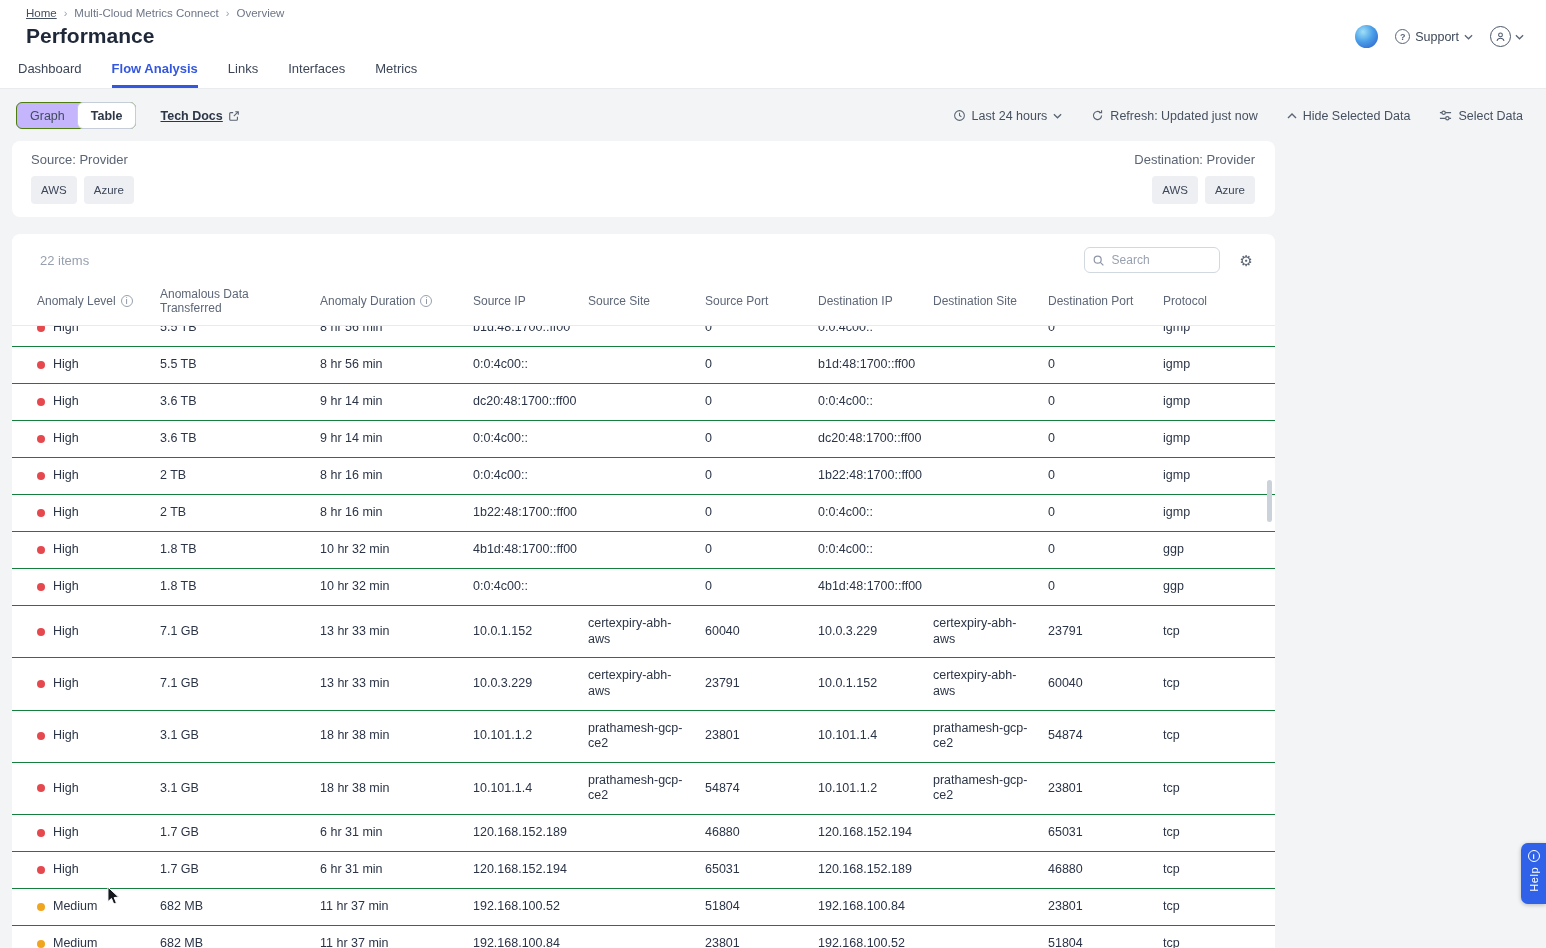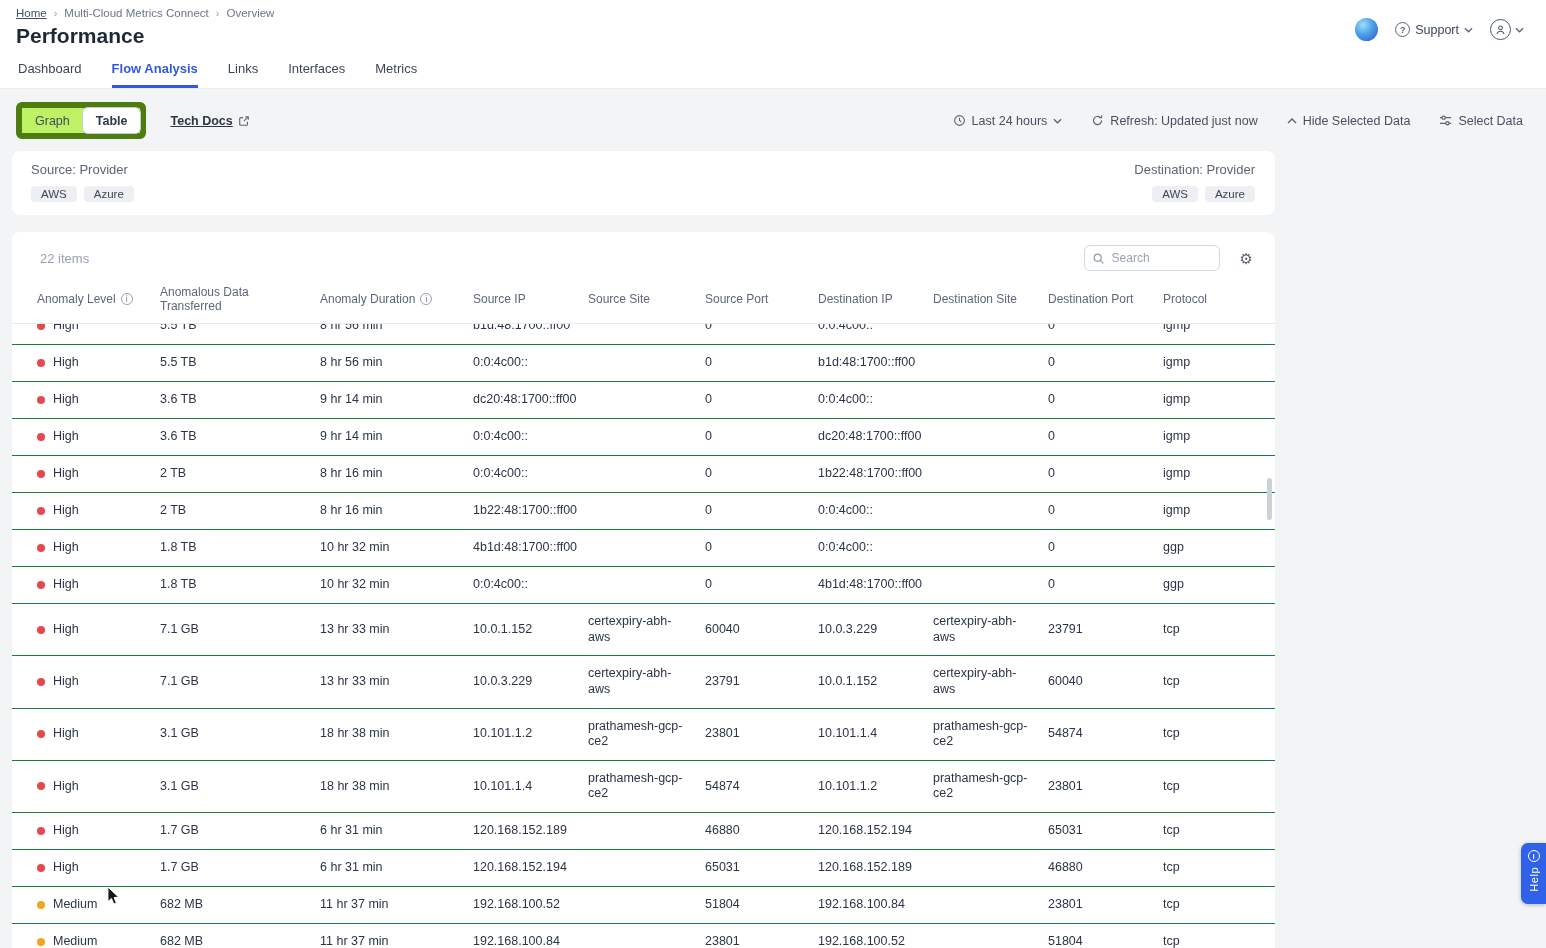--- a/index.html
+++ b/index.html
@@ -2,59 +2,59 @@
 <html><head>
 <meta charset="utf-8">
 <style>
   :root { --accent:#3457e0; --border:#e7eaee; --text:#2b3547; --muted:#5d6777; }
   * { margin:0; padding:0; box-sizing:border-box; }
   html,body { width:1546px; height:948px; overflow:hidden; }
   body { font-family:"Liberation Sans","DejaVu Sans",sans-serif; background:#f3f4f6; color:var(--text); position:relative; }
   svg { display:block; }
 
   
-  .topbar { background:#fff; display:flex; justify-content:space-between; align-items:center; padding:7px 22px 0 16px; }
+  .topbar { background:#fff; display:flex; justify-content:space-between; align-items:flex-end; padding:7px 22px 0 26px; }
   .breadcrumb { font-size:11.5px; color:#6d7687; display:flex; gap:7px; align-items:center; }
   .breadcrumb .bc-link { color:#444f60; text-decoration:underline; cursor:pointer; }
   .bc-sep { color:#9aa2b0; font-size:11px; }
   .page-title { font-size:21px; font-weight:700; color:#1f2838; margin-top:5px; }
   .topbar-right { display:flex; align-items:center; gap:17px; margin-top:4px; }
   .logo { width:23px; height:23px; border-radius:50%; background:radial-gradient(circle at 35% 30%, #9fe0f7 0%, #4a9fe8 45%, #2b57c9 100%); }
   .support { display:flex; align-items:center; gap:5px; font-size:12.5px; color:#3e4858; cursor:pointer; }
   .icon-circle-q { width:15px; height:15px; border:1.3px solid #5a6575; border-radius:50%; display:inline-flex; align-items:center; justify-content:center; font-size:9px; color:#5a6575; font-weight:700; }
   .avatar-wrap { display:flex; align-items:center; gap:4px; cursor:pointer; }
   .avatar { width:21px; height:21px; border:1.4px solid #4a5668; border-radius:50%; display:flex; align-items:center; justify-content:center; color:#4a5668; }
   .chev { color:#5a6575; }
 
   
   .tabbar { background:#fff; display:flex; gap:30px; padding:0 0 0 18px; height:41px; border-bottom:1px solid #e9ebef; }
   .tab { display:flex; align-items:center; font-size:13px; color:#3c4657; cursor:pointer; border-bottom:3px solid transparent; padding-top:3px; }
   .tab.active { color:var(--accent); font-weight:700; border-bottom-color:var(--accent); }
 
   
   .toolbar { display:flex; align-items:center; padding:13px 23px 12px 16px; }
   .toolbar-left { display:flex; align-items:center; gap:24px; }
-  .seg { display:flex; background:#bef264; border:6px solid #4d7c0f; border-radius:6px; }
+  .seg { display:flex; background:#c4b5fd; border:1px solid #4d7c0f; border-radius:6px; }
   .seg-btn { height:27px; padding:0 13px; display:flex; align-items:center; font-size:12.5px; color:#414b5c; border:1px solid transparent; border-radius:6px; background:transparent; cursor:pointer; margin:-1px; font-family:inherit; }
   .seg-btn.selected { background:#fff; border-color:#c6cdd8; font-weight:600; color:#2e3847; }
   .techdocs { font-size:12.5px; font-weight:600; color:#2c3646; text-decoration:underline; display:flex; align-items:center; gap:5px; cursor:pointer; }
   .toolbar-right { margin-left:auto; display:flex; align-items:center; gap:29px; }
   .tool-item { display:flex; align-items:center; gap:6px; font-size:12.5px; color:#46505f; cursor:pointer; white-space:nowrap; }
   .tool-item svg, .techdocs svg { color:#5a6472; }
 
   
   .content { display:flex; align-items:stretch; padding-left:12px; gap:13px; height:803px;flex-direction:column; }
   .main-col { width:1263px; display:flex; flex-direction:column; }
 
   .filter-panel { background:#fff; border-radius:8px; padding:11px 20px 13px 19px; display:flex; justify-content:space-between; margin-bottom:17px; }
   .fp-col { display:flex; flex-direction:column; gap:9px; }
   .fp-col.right { align-items:flex-end;margin-left:48px; }
   .fp-label { font-size:13px; color:#5b6574; }
   .chip-row { display:flex; gap:7px; }
-  .chip { height:16px; padding:0 10px; background:#edeff2; border-radius:4px; display:inline-flex; align-items:center; font-size:11.5px; color:#3d4759; cursor:pointer; }
+  .chip { height:28px; padding:0 10px; background:#edeff2; border-radius:4px; display:inline-flex; align-items:center; font-size:11.5px; color:#3d4759; cursor:pointer; }
 
   
   .table-panel { background:#fff; border-radius:8px; position:relative; flex:1; overflow:hidden; }
   .table-top { display:flex; align-items:center; padding:13px 22px 9px 28px; }
   .items-count { font-size:13px; color:#97a0ae; }
   .table-top-right { margin-left:auto; display:flex; align-items:center; gap:20px; }
   .search-wrap { position:relative; }
   .search-wrap svg { position:absolute; left:8px; top:7px; color:#8d96a5; }
   .search-input { width:136px; height:26px; border:1px solid #d2d8e0; border-radius:6px; padding:0 8px 0 27px; font-size:12px; color:#333; font-family:inherit; outline:none; background:#fff; }
   .search-input::placeholder { color:#98a1af; }

